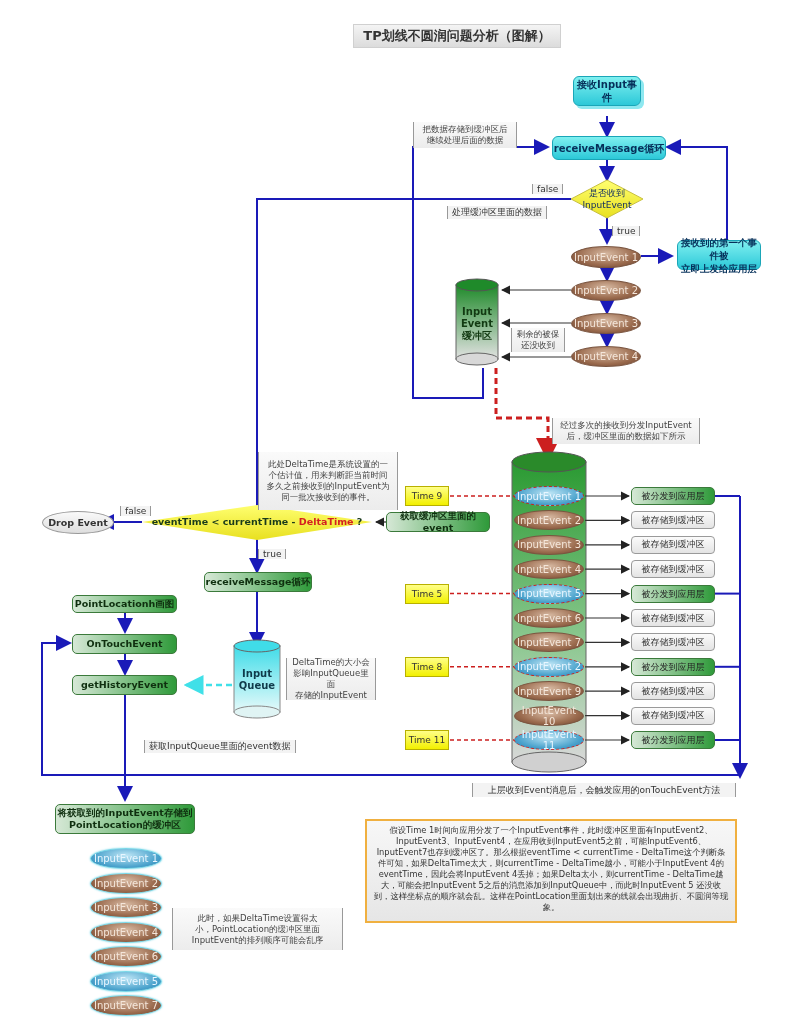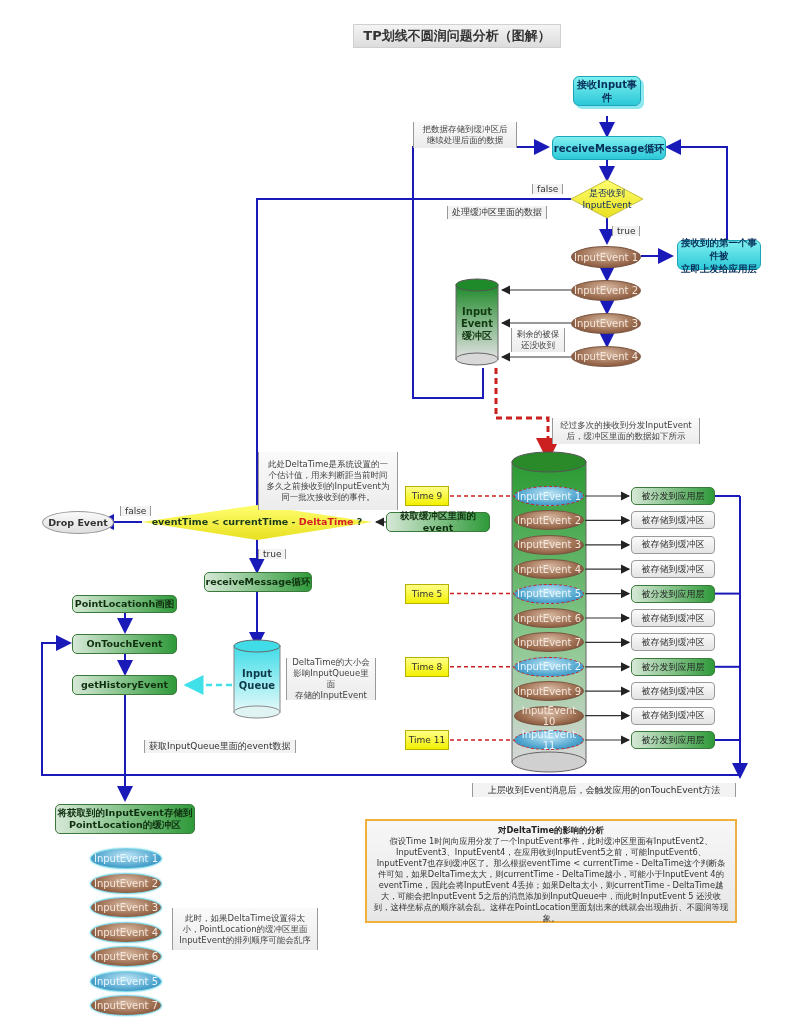--- a/index.html
+++ b/index.html
@@ -191,21 +191,21 @@
   </div>
 <div id="app-events">
     <div class="abs ell blue cyanring" style="left: 90px; top: 848px; width: 72px; height: 21px;">InputEvent 1</div>
     <div class="abs ell brown cyanring" style="left: 90px; top: 872.5px; width: 72px; height: 21px;">InputEvent 2</div>
     <div class="abs ell brown cyanring" style="left: 90px; top: 897px; width: 72px; height: 21px;">InputEvent 3</div>
     <div class="abs ell brown cyanring" style="left: 90px; top: 921.5px; width: 72px; height: 21px;">InputEvent 4</div>
     <div class="abs ell brown cyanring" style="left: 90px; top: 946px; width: 72px; height: 21px;">InputEvent 6</div>
     <div class="abs ell blue cyanring" style="left: 90px; top: 970.5px; width: 72px; height: 21px;">InputEvent 5</div>
     <div class="abs ell brown cyanring" style="left: 90px; top: 995px; width: 72px; height: 21px;">InputEvent 7</div>
   </div>
-<div class="abs note" style="left:172px;top:908px;width:146px;height:42px;">
+<div class="abs note" style="left:172px;top:908px;width:171px;height:42px;">
     <span><span>此时，如果DeltaTime设置得太</span><br><span>小，PointLocation的缓冲区里面</span><br><span>InputEvent的排列顺序可能会乱序</span></span>
   </div>
 
 <div id="stack-rows">
     <div class="abs ell blue dashed" style="left: 514px; top: 486px; width: 70px; height: 20px;">InputEvent 1</div>
     <div class="abs greenbox light" style="left: 631px; top: 487px; width: 84px; height: 18px; font-weight: normal; font-size: 9px;">被分发到应用层</div>
     <div class="abs timebox" style="left: 405px; top: 486px; width: 44px; height: 20px;">Time 9</div>
     <div class="abs ell brown" style="left: 514px; top: 510.4px; width: 70px; height: 20px;">InputEvent 2</div>
     <div class="abs graybox" style="left: 631px; top: 511.4px; width: 84px; height: 18px; font-weight: normal; font-size: 9px;">被存储到缓冲区</div>
     <div class="abs ell brown" style="left: 514px; top: 534.8px; width: 70px; height: 20px;">InputEvent 3</div>
@@ -226,15 +226,14 @@
     <div class="abs graybox" style="left: 631px; top: 682.2px; width: 84px; height: 18px; font-weight: normal; font-size: 9px;">被存储到缓冲区</div>
     <div class="abs ell brown" style="left: 514px; top: 705.6px; width: 70px; height: 20px;">InputEvent 10</div>
     <div class="abs graybox" style="left: 631px; top: 706.6px; width: 84px; height: 18px; font-weight: normal; font-size: 9px;">被存储到缓冲区</div>
     <div class="abs ell blue dashed" style="left: 514px; top: 730px; width: 70px; height: 20px;">InputEvent 11</div>
     <div class="abs greenbox light" style="left: 631px; top: 731px; width: 84px; height: 18px; font-weight: normal; font-size: 9px;">被分发到应用层</div>
     <div class="abs timebox" style="left: 405px; top: 730px; width: 44px; height: 20px;">Time 11</div>
   </div>
 <div class="abs label" style="left:472px;top:783px;width:264px;height:14px;line-height:14px;">上层收到Event消息后，会触发应用的onTouchEvent方法</div>
 
 <div class="abs analysis">
-  <div class="head">对DeltaTime的影响的分析</div>
   <div>假设Time 1时间向应用分发了一个InputEvent事件，此时缓冲区里面有InputEvent2、InputEvent3、InputEvent4，在应用收到InputEvent5之前，可能InputEvent6、InputEvent7也存到缓冲区了。那么根据eventTime &lt; currentTime - DeltaTime这个判断条件可知，如果DeltaTime太大，则currentTime - DeltaTime越小，可能小于InputEvent 4的eventTime，因此会将InputEvent 4丢掉；如果Delta太小，则currentTime - DeltaTime越大，可能会把InputEvent 5之后的消息添加到InputQueue中，而此时InputEvent 5 还没收到，这样坐标点的顺序就会乱。这样在PointLocation里面划出来的线就会出现曲折、不圆润等现象。</div>
 </div>
 
 </body></html>

